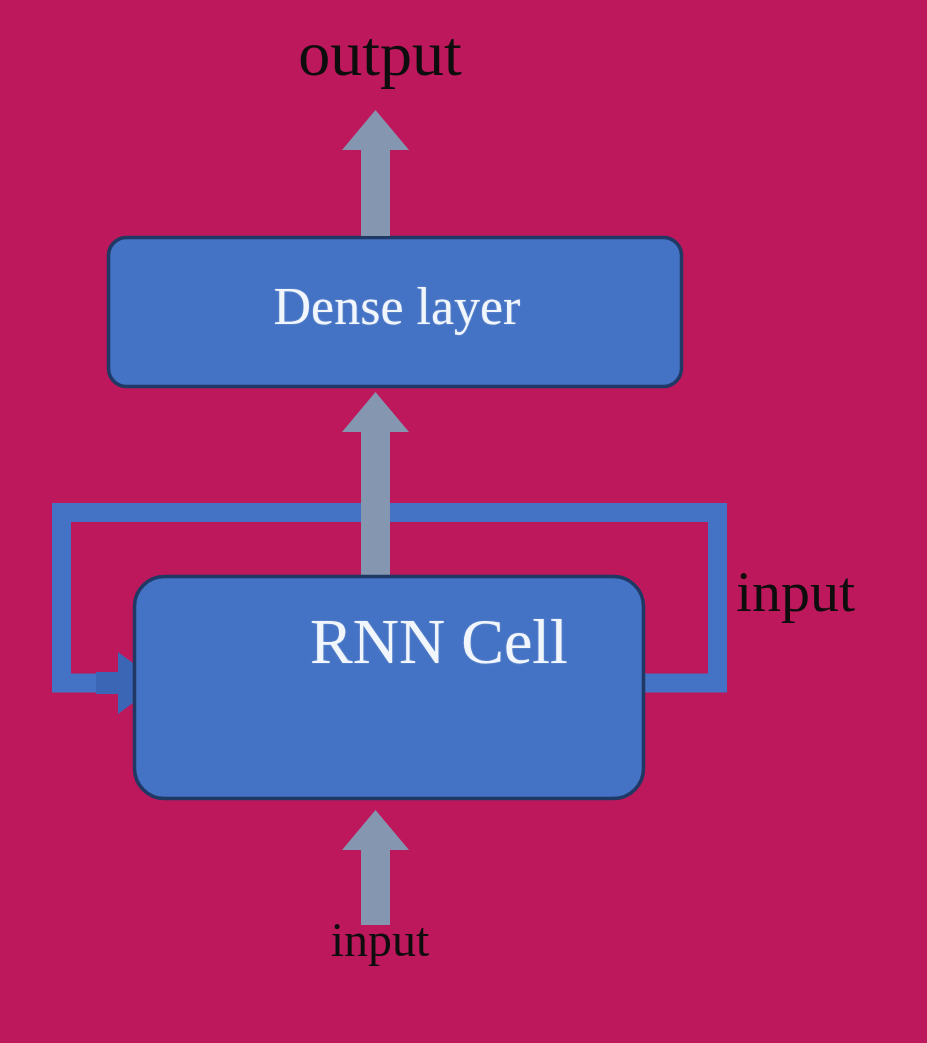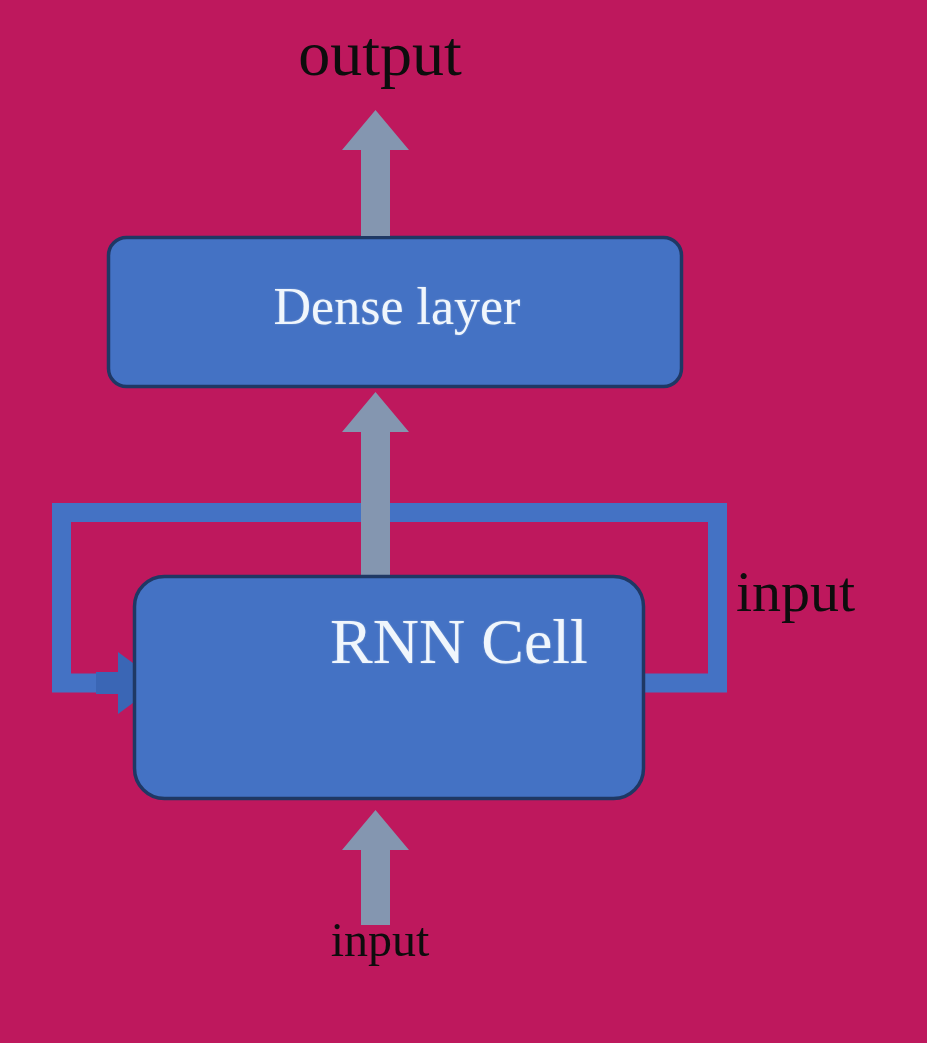--- a/index.html
+++ b/index.html
@@ -64,21 +64,20 @@
     top: 281px;
     width: 532px;
     font-size: 52px;
     margin-left: 24px;
   }
   #label-rnn {
     left: 133px;
     top: 610px;
     width: 612px;
     font-size: 64px;
-    padding-left: 20px;
   }
 </style>
 </head>
 <body>
 
 <div id="canvas">
 
   <svg class="diagram-svg" viewBox="0 0 927 1043">
 
     <g>

